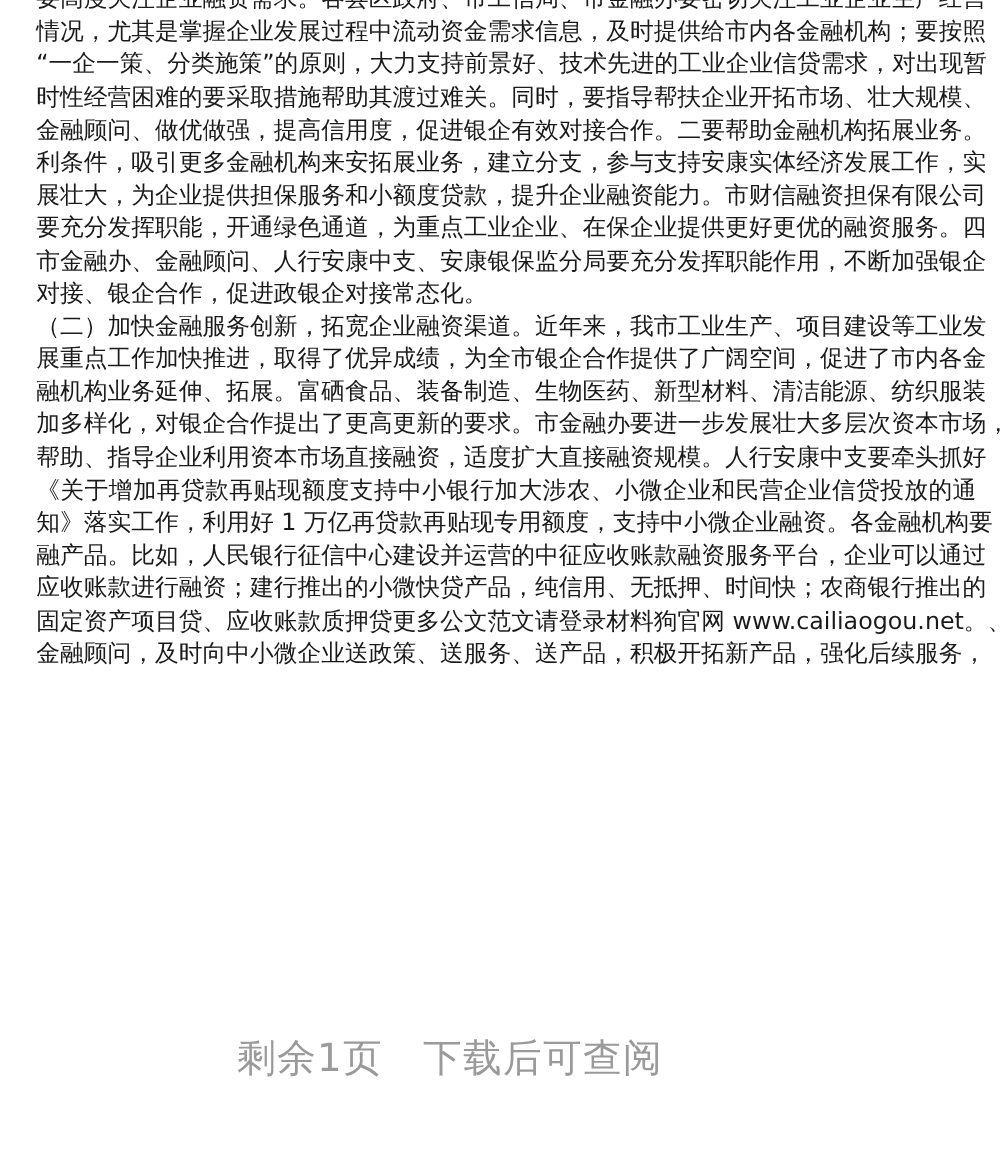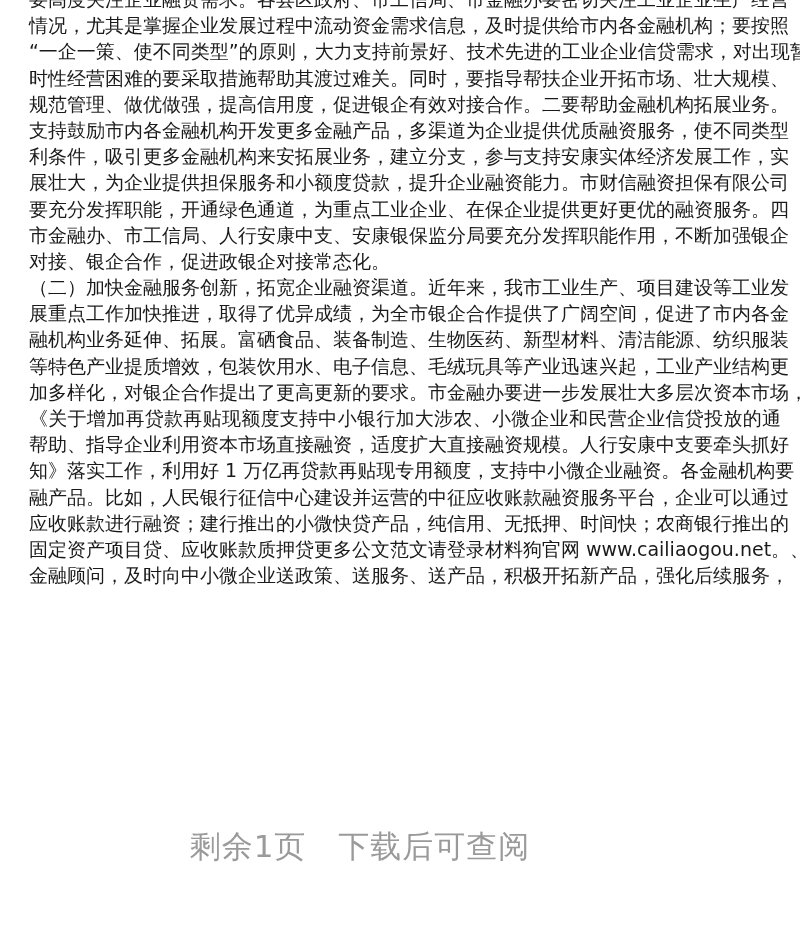--- a/index.html
+++ b/index.html
@@ -60,36 +60,34 @@
     width: 32px;
   }
 </style>
 </head>
 <body>
 
 <div class="page">
   <div class="content">
     <span class="line">要高度关注企业融资需求。各县区政府、市工信局、市金融办要密切关注工业企业生产经营</span>
     <span class="line">情况，尤其是掌握企业发展过程中流动资金需求信息，及时提供给市内各金融机构；要按照</span>
-    <span class="line">“一企一策、使不同类型”的原则，大力支持前景好、技术先进的工业企业信贷需求，对出现暂</span>
+    <span class="line">“一企一策、分类施策”的原则，大力支持前景好、技术先进的工业企业信贷需求，对出现暂</span>
     <span class="line">时性经营困难的要采取措施帮助其渡过难关。同时，要指导帮扶企业开拓市场、壮大规模、</span>
-    <span class="line">规范管理、做优做强，提高信用度，促进银企有效对接合作。二要帮助金融机构拓展业务。</span>
-    <span class="line">支持鼓励市内各金融机构开发更多金融产品，多渠道为企业提供优质融资服务，使不同类型</span>
+    <span class="line">金融顾问、做优做强，提高信用度，促进银企有效对接合作。二要帮助金融机构拓展业务。</span>
     <span class="line">利条件，吸引更多金融机构来安拓展业务，建立分支，参与支持安康实体经济发展工作，实</span>
     <span class="line">展壮大，为企业提供担保服务和小额度贷款，提升企业融资能力。市财信融资担保有限公司</span>
     <span class="line">要充分发挥职能，开通绿色通道，为重点工业企业、在保企业提供更好更优的融资服务。四</span>
-    <span class="line">市金融办、市工信局、人行安康中支、安康银保监分局要充分发挥职能作用，不断加强银企</span>
+    <span class="line">市金融办、金融顾问、人行安康中支、安康银保监分局要充分发挥职能作用，不断加强银企</span>
     <span class="line last">对接、银企合作，促进政银企对接常态化。</span>
     <span class="line indent">（二）加快金融服务创新，拓宽企业融资渠道。近年来，我市工业生产、项目建设等工业发</span>
     <span class="line">展重点工作加快推进，取得了优异成绩，为全市银企合作提供了广阔空间，促进了市内各金</span>
     <span class="line">融机构业务延伸、拓展。富硒食品、装备制造、生物医药、新型材料、清洁能源、纺织服装</span>
-    <span class="line">等特色产业提质增效，包装饮用水、电子信息、毛绒玩具等产业迅速兴起，工业产业结构更</span>
     <span class="line">加多样化，对银企合作提出了更高更新的要求。市金融办要进一步发展壮大多层次资本市场，</span>
+    <span class="line">帮助、指导企业利用资本市场直接融资，适度扩大直接融资规模。人行安康中支要牵头抓好</span>
     <span class="line">《关于增加再贷款再贴现额度支持中小银行加大涉农、小微企业和民营企业信贷投放的通</span>
-    <span class="line">帮助、指导企业利用资本市场直接融资，适度扩大直接融资规模。人行安康中支要牵头抓好</span>
     <span class="line">知》落实工作，利用好 1 万亿再贷款再贴现专用额度，支持中小微企业融资。各金融机构要</span>
     <span class="line">融产品。比如，人民银行征信中心建设并运营的中征应收账款融资服务平台，企业可以通过</span>
     <span class="line">应收账款进行融资；建行推出的小微快贷产品，纯信用、无抵押、时间快；农商银行推出的</span>
     <span class="line">固定资产项目贷、应收账款质押贷更多公文范文请登录材料狗官网 www.cailiaogou.net。、知</span>
     <span class="line">金融顾问，及时向中小微企业送政策、送服务、送产品，积极开拓新产品，强化后续服务，</span>
   </div>
 
   <div class="footer">
     <span>剩余1页</span><span class="gap"></span><span>下载后可查阅</span>
   </div>

